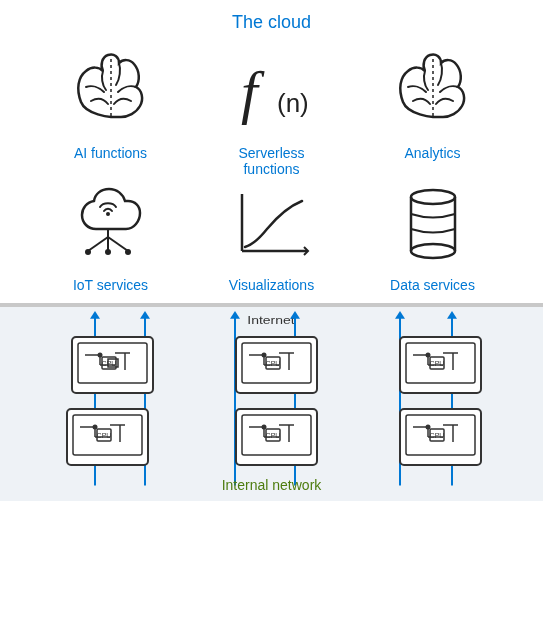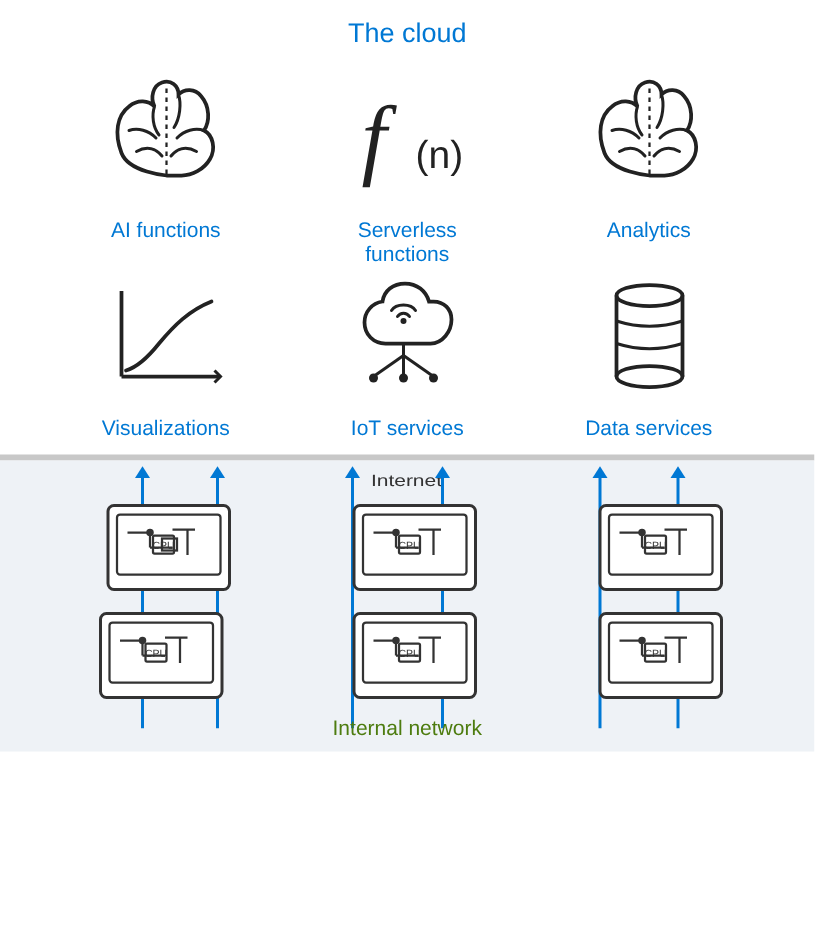--- a/index.html
+++ b/index.html
@@ -110,49 +110,49 @@
         </svg>
         <span class="icon-label">Analytics</span>
       </div>
     </div>
 
     <div class="icons-row" style="padding-top:0; margin-top:-8px;">
 
       <div class="icon-item">
         <svg class="icon-svg" viewBox="0 0 90 90" fill="none" xmlns="http://www.w3.org/2000/svg">
 
-          <line x1="15" y1="72" x2="80" y2="72" stroke="#222" stroke-width="2.5"></line>
-          <line x1="15" y1="15" x2="15" y2="72" stroke="#222" stroke-width="2.5"></line>
-
-          <polyline points="77,68 81,72 77,76" stroke="#222" stroke-width="2" fill="none"></polyline>
-
-          <path d="M18 68 C25 66 32 60 40 50 C50 38 60 28 75 22" stroke="#222" stroke-width="2.5" fill="none" stroke-linecap="round"></path>
-        </svg>
-        <span class="icon-label">Visualizations</span>
-      </div>
-
-      <div class="icon-item">
-        <svg class="icon-svg" viewBox="0 0 90 90" fill="none" xmlns="http://www.w3.org/2000/svg">
-
           <path d="M30 50 C22 50 16 44 16 36 C16 29 21 23 28 22 C29 15 35 10 43 10 C51 10 57 15 59 22 C60 22 61 22 62 22 C69 22 74 27 74 34 C74 42 68 50 60 50 Z" stroke="#222" stroke-width="2.5" fill="none"></path>
 
           <path d="M38 32 C40 29 44 29 46 32" stroke="#222" stroke-width="2" fill="none" stroke-linecap="round"></path>
           <path d="M34 28 C37 23 47 23 50 28" stroke="#222" stroke-width="2" fill="none" stroke-linecap="round"></path>
           <circle cx="42" cy="35" r="2" fill="#222"></circle>
 
           <line x1="42" y1="50" x2="42" y2="58" stroke="#222" stroke-width="2"></line>
           <line x1="42" y1="58" x2="22" y2="72" stroke="#222" stroke-width="2"></line>
           <line x1="42" y1="58" x2="42" y2="72" stroke="#222" stroke-width="2"></line>
           <line x1="42" y1="58" x2="62" y2="72" stroke="#222" stroke-width="2"></line>
 
           <circle cx="22" cy="73" r="3" fill="#222"></circle>
           <circle cx="42" cy="73" r="3" fill="#222"></circle>
           <circle cx="62" cy="73" r="3" fill="#222"></circle>
         </svg>
         <span class="icon-label">IoT services</span>
+      </div>
+
+      <div class="icon-item">
+        <svg class="icon-svg" viewBox="0 0 90 90" fill="none" xmlns="http://www.w3.org/2000/svg">
+
+          <line x1="15" y1="72" x2="80" y2="72" stroke="#222" stroke-width="2.5"></line>
+          <line x1="15" y1="15" x2="15" y2="72" stroke="#222" stroke-width="2.5"></line>
+
+          <polyline points="77,68 81,72 77,76" stroke="#222" stroke-width="2" fill="none"></polyline>
+
+          <path d="M18 68 C25 66 32 60 40 50 C50 38 60 28 75 22" stroke="#222" stroke-width="2.5" fill="none" stroke-linecap="round"></path>
+        </svg>
+        <span class="icon-label">Visualizations</span>
       </div>
 
       <div class="icon-item">
         <svg class="icon-svg" viewBox="0 0 90 90" fill="none" xmlns="http://www.w3.org/2000/svg">
 
           <ellipse cx="45" cy="18" rx="22" ry="7" stroke="#222" stroke-width="2.5" fill="none"></ellipse>
 
           <line x1="23" y1="18" x2="23" y2="72" stroke="#222" stroke-width="2.5"></line>
           <line x1="67" y1="18" x2="67" y2="72" stroke="#222" stroke-width="2.5"></line>
 

